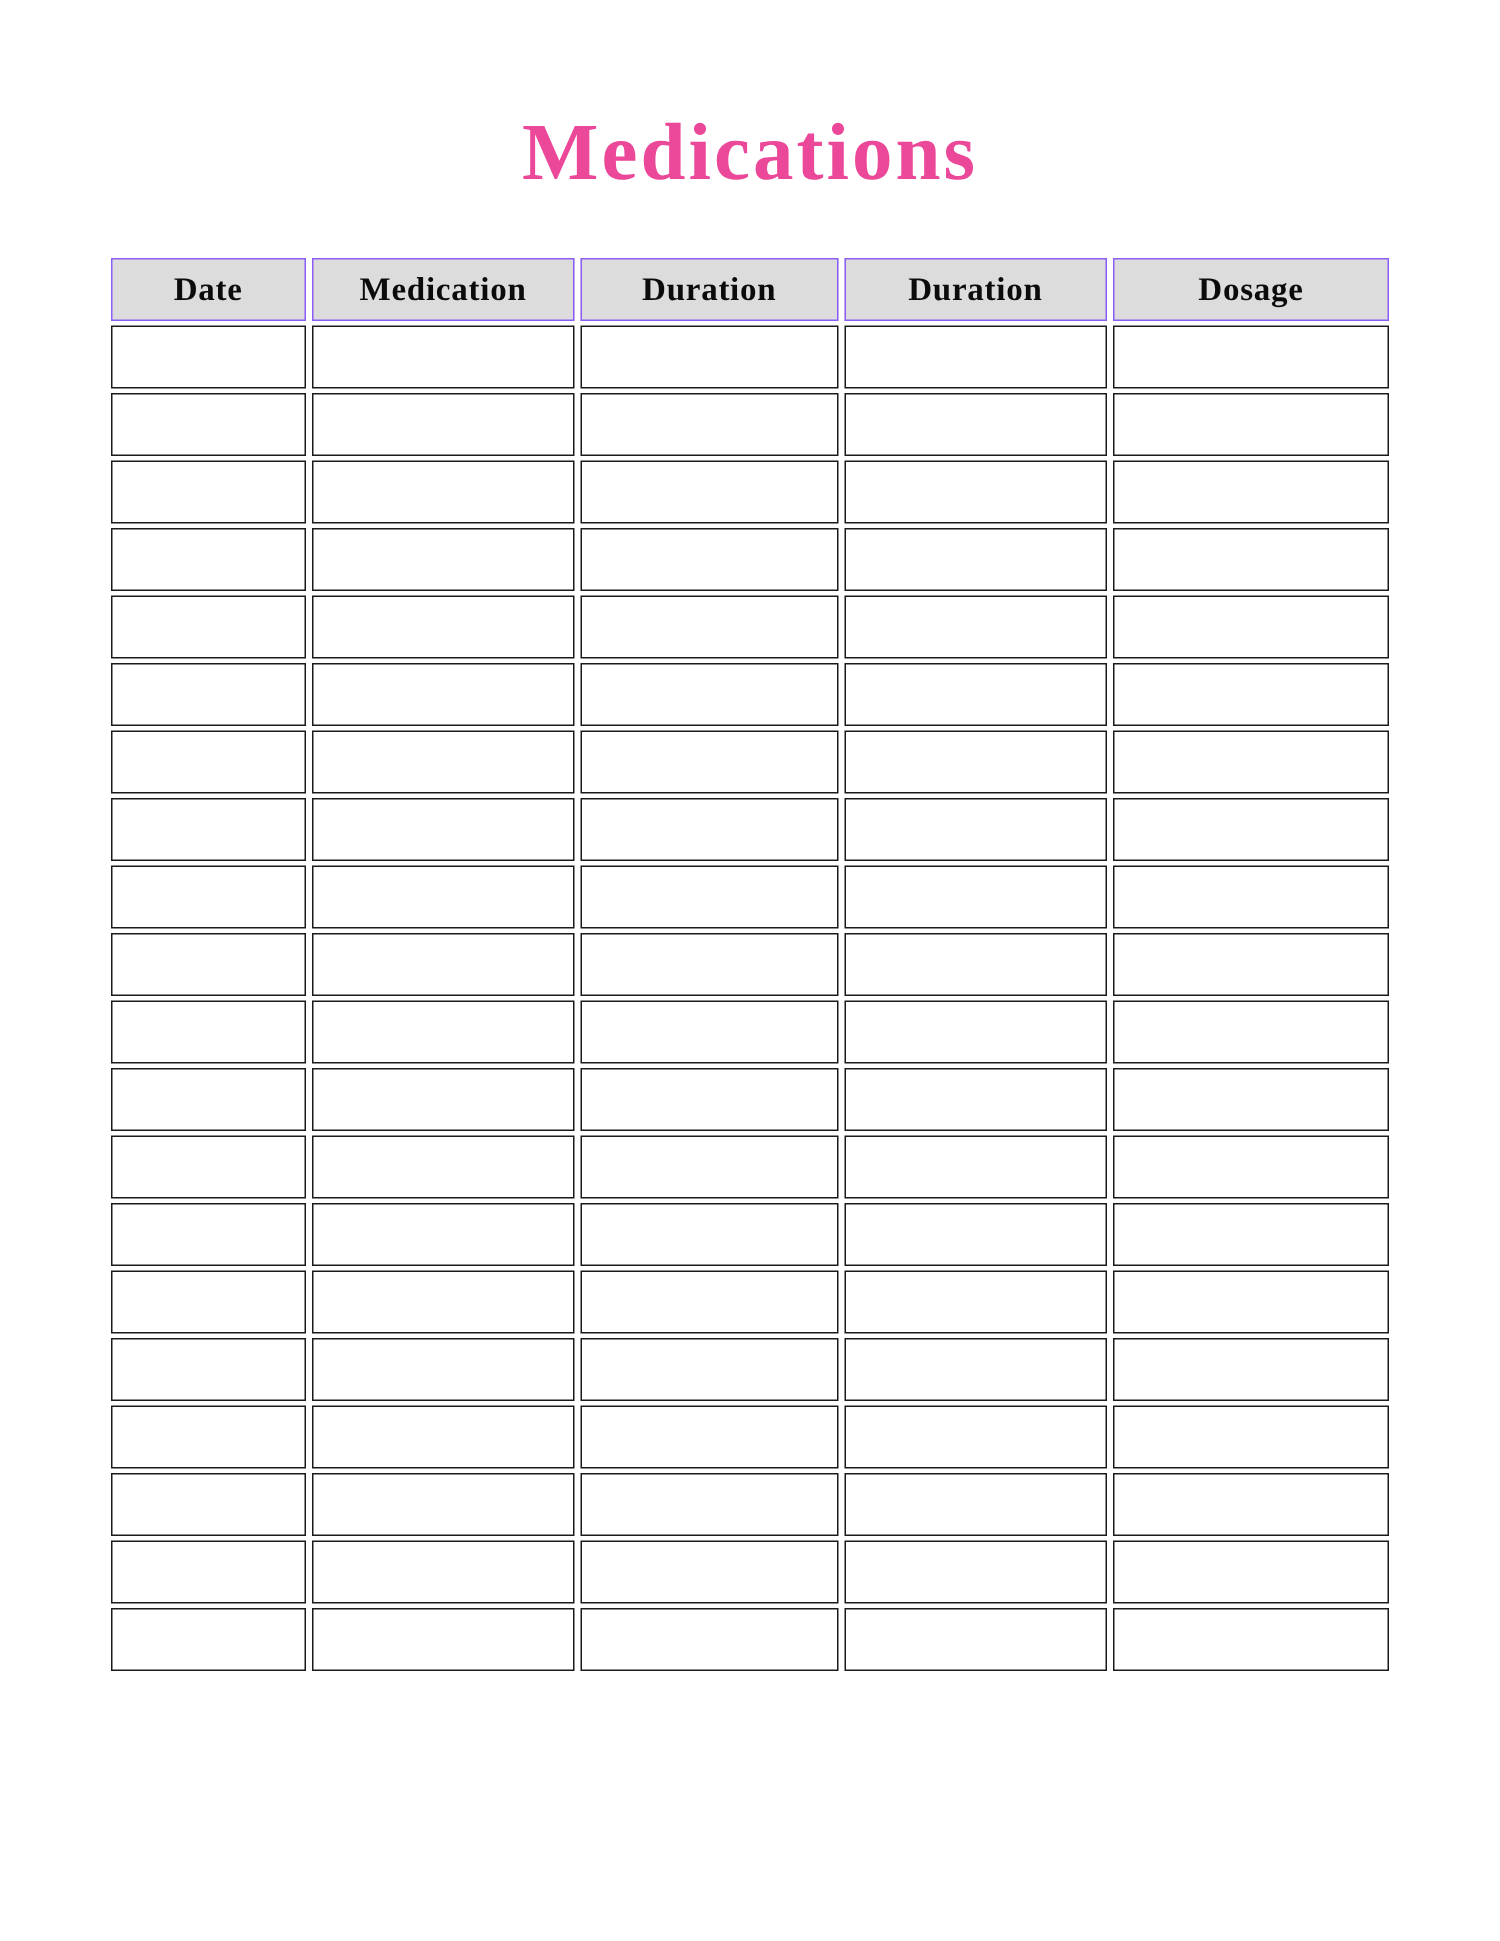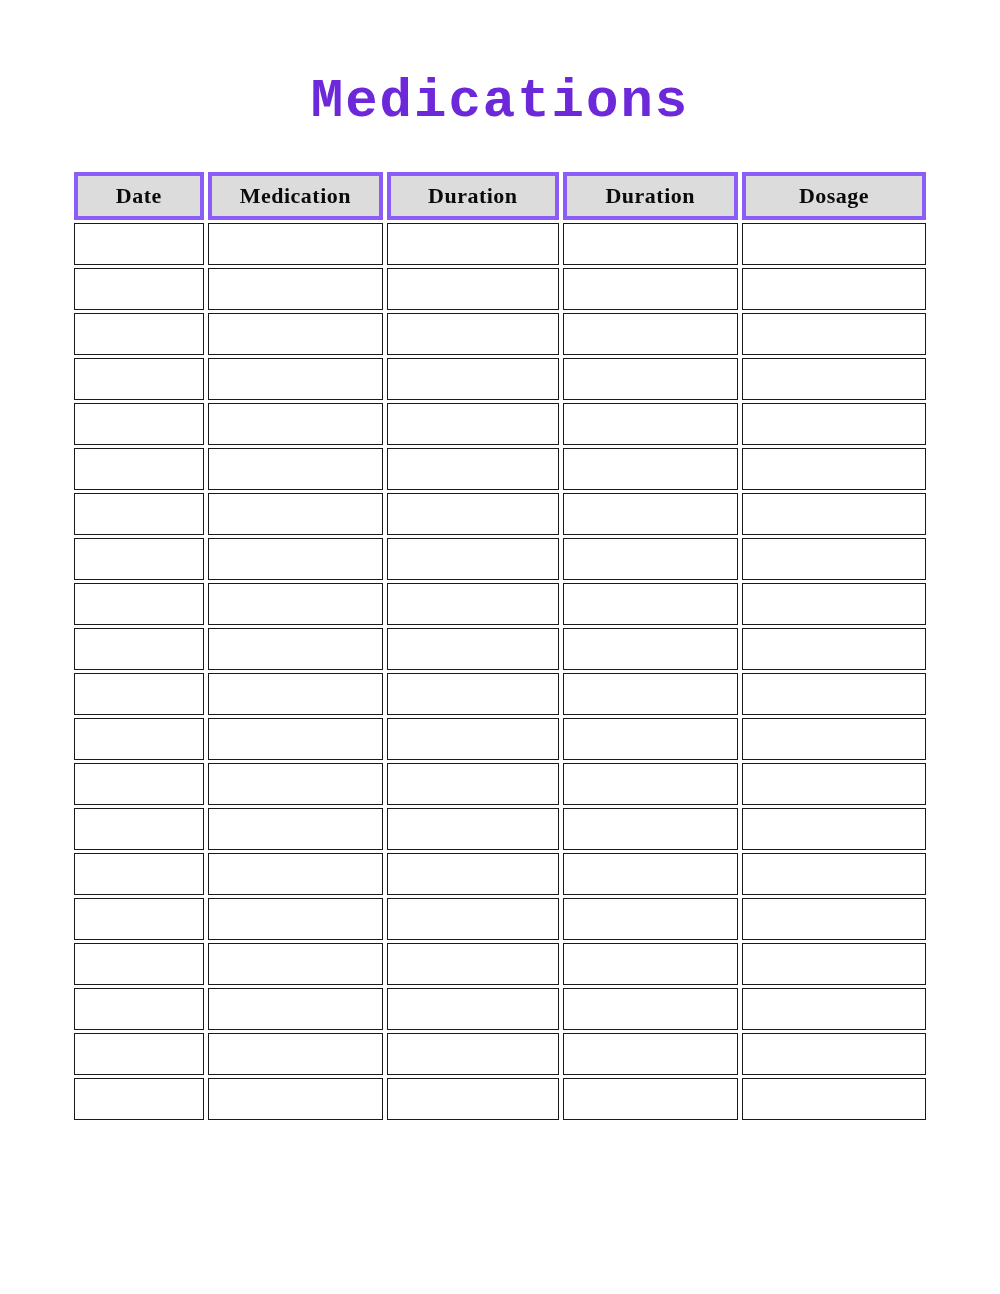--- a/index.html
+++ b/index.html
@@ -16,43 +16,43 @@
   }
   .page {
     position: relative;
     width: 1000px;
     height: 1294px;
     background: #ffffff;
     box-sizing: border-box;
   }
   .title {
     text-align: center;
-    font-family: Liberation Mono, monospace;
+    font-family: Liberation Serif, serif;
     font-weight: bold;
     font-size: 54px;
     letter-spacing: 2px;
     margin: 0;
     padding-top: 72px;
     padding-bottom: 0;
     line-height: 1.1;
-    color: #6d28d9;
+    color: #ec4899;
   }
   .table-wrap {
     width: 860px;
     margin: 38px auto 0 auto;
   }
   table.sheet {
     width: 100%;
     border-collapse: separate;
     border-spacing: 4px 3px;
     table-layout: fixed;
   }
   table.sheet th {
     background: #dcdcdc;
-    border: 4px solid #8b5cf6;
+    border: 1px solid #8b5cf6;
     font-family: "Liberation Serif", serif;
     font-weight: bold;
     font-size: 22px;
     letter-spacing: 0.5px;
     height: 40px;
     padding: 0;
     text-align: center;
     vertical-align: middle;
     color: #0b0b0b;
   }

